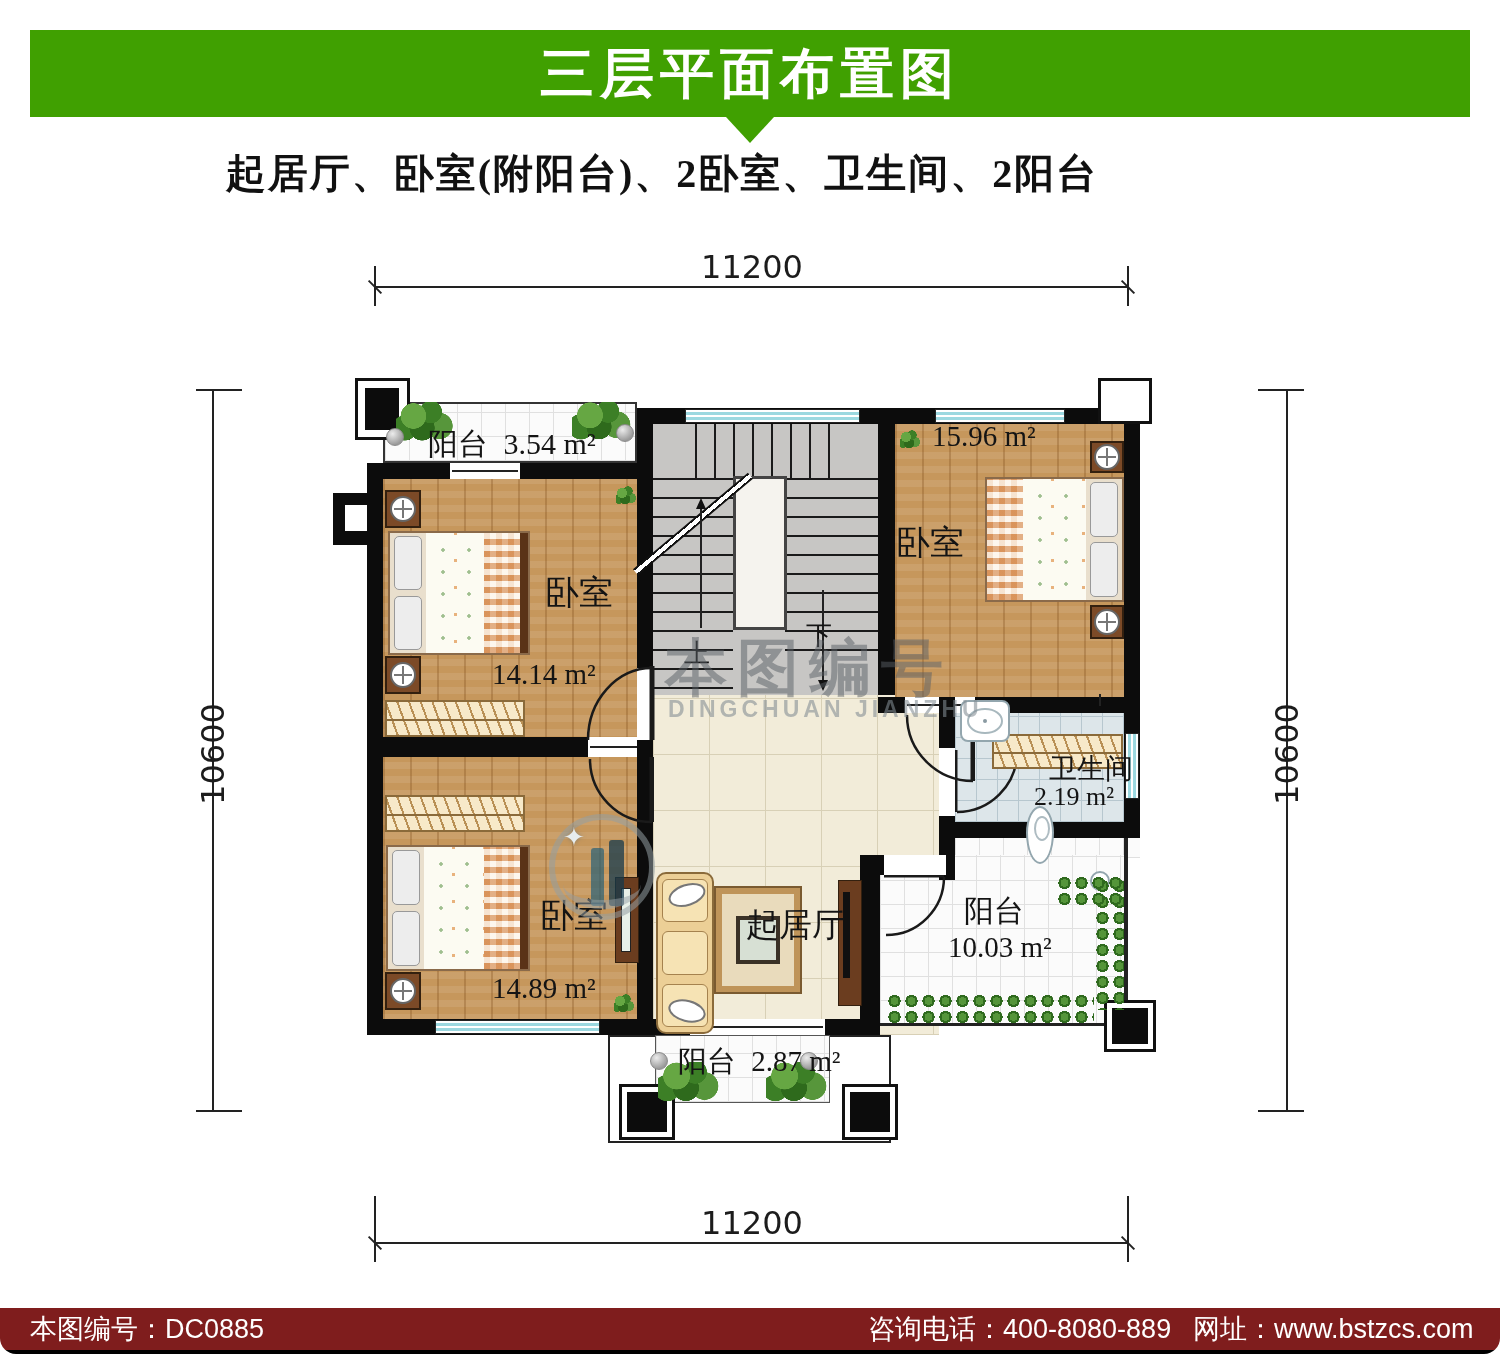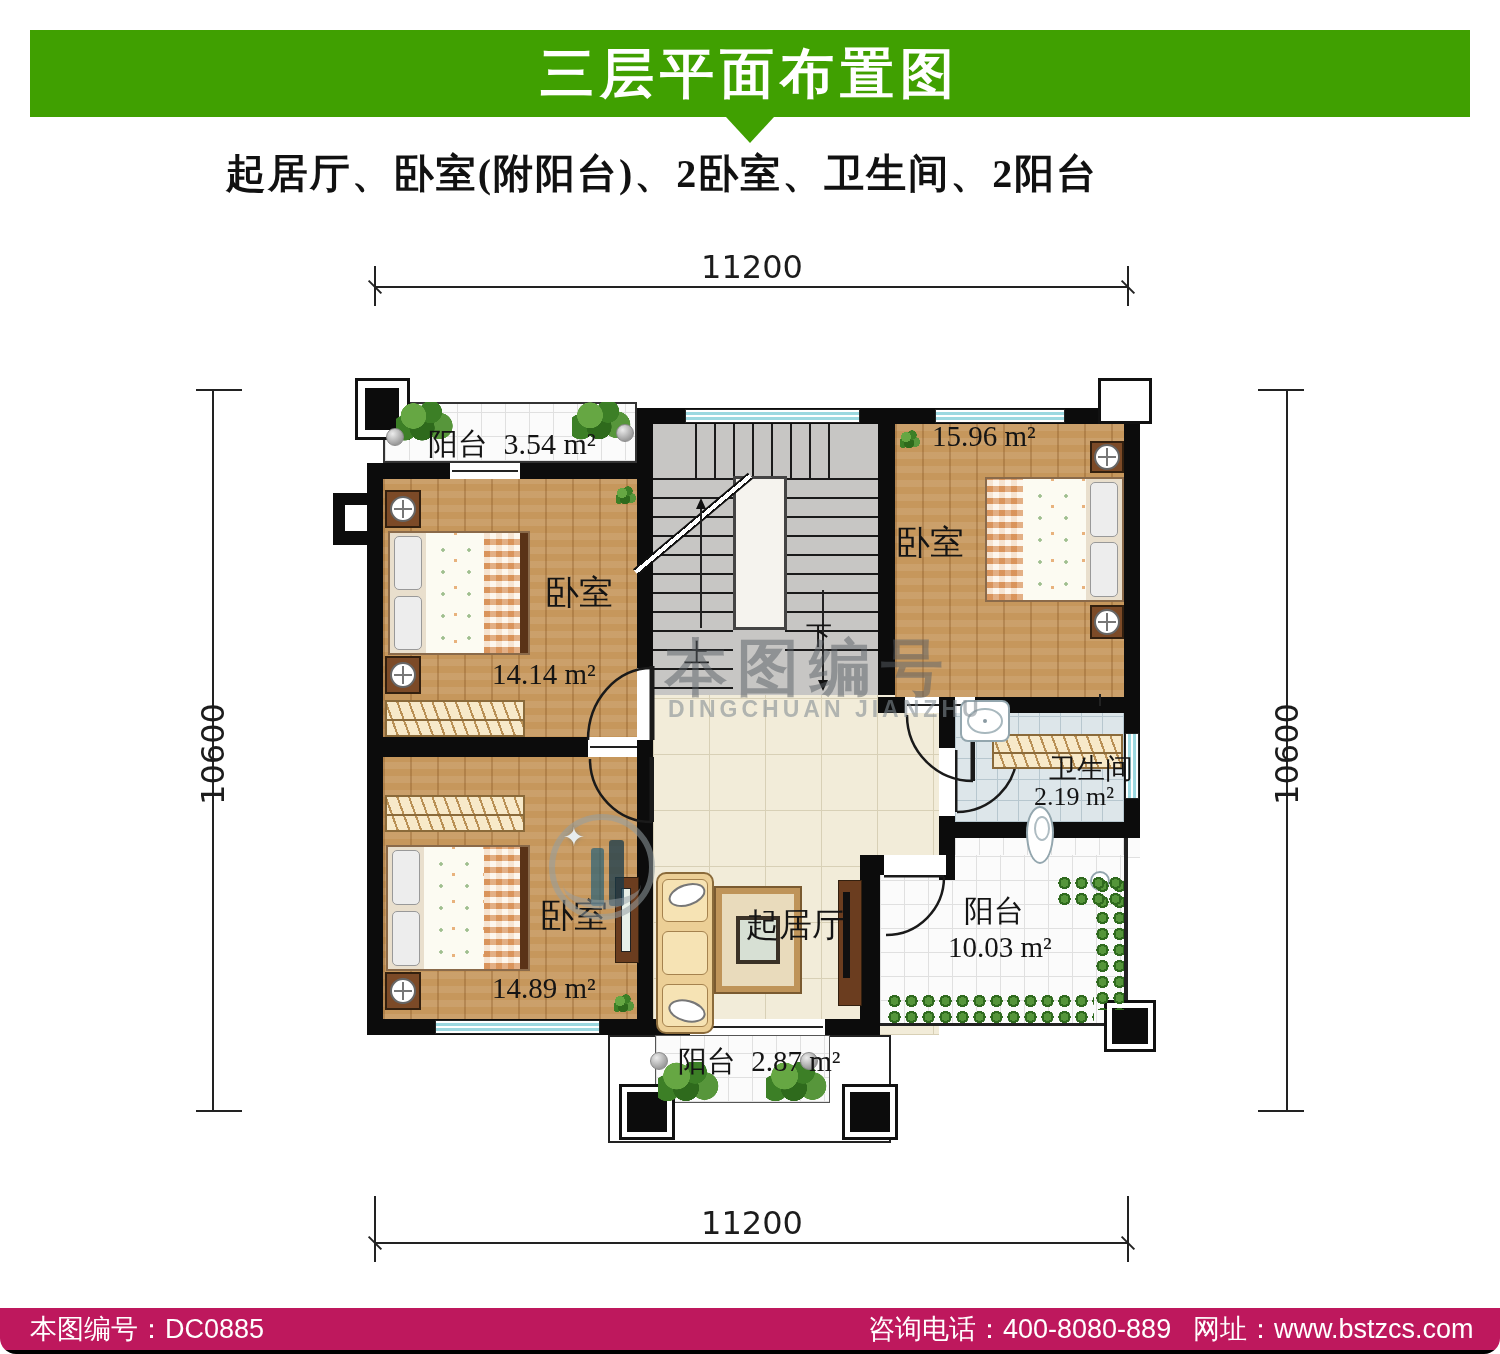--- a/index.html
+++ b/index.html
@@ -80,21 +80,21 @@
   .arrowhead-up{width:0;height:0;border-left:5px solid transparent;border-right:5px solid transparent;border-bottom:11px solid #111;}
   .arrowhead-dn{width:0;height:0;border-left:5px solid transparent;border-right:5px solid transparent;border-top:11px solid #111;}
   .wm{pointer-events:none;}
   .wm-circle{border:6px solid rgba(148,158,163,.55);border-radius:50%;box-sizing:border-box;position:relative;}
   .wm-star{position:absolute;left:8px;top:2px;font-size:26px;color:rgba(235,242,245,.95);text-shadow:0 0 4px rgba(90,110,120,.6);}
   .wm-bar1{position:absolute;left:36px;top:28px;width:13px;height:58px;background:rgba(38,96,118,.7);border-radius:3px;}
   .wm-bar2{position:absolute;left:54px;top:20px;width:15px;height:66px;background:rgba(22,58,76,.75);border-radius:3px;}
   .wm-swoosh{position:absolute;left:8px;top:40px;width:78px;height:40px;border-bottom:9px solid rgba(150,160,165,.5);border-radius:50%;}
   .wm-cn{font-family:"Liberation Sans","DejaVu Sans",sans-serif;font-weight:bold;font-size:62px;letter-spacing:10px;color:rgba(88,94,99,.5);}
   .wm-en{font-family:"Liberation Sans","DejaVu Sans",sans-serif;font-weight:bold;font-size:23px;letter-spacing:4px;color:rgba(130,140,146,.58);}
-  .footerbar{background:#be185d;color:#fff;}
+  .footerbar{background:#7f1d1d;color:#fff;}
   .footertxt{position:absolute;top:0;line-height:42px;font-size:27px;color:#fff;white-space:nowrap;}
 </style>
 </head>
 <body>
 
 <div class="page">
 
   <div class="abs banner" style="left:30px;top:30px;width:1440px;height:87px;">
     <div class="banner-title">三层平面布置图</div>
   </div>

